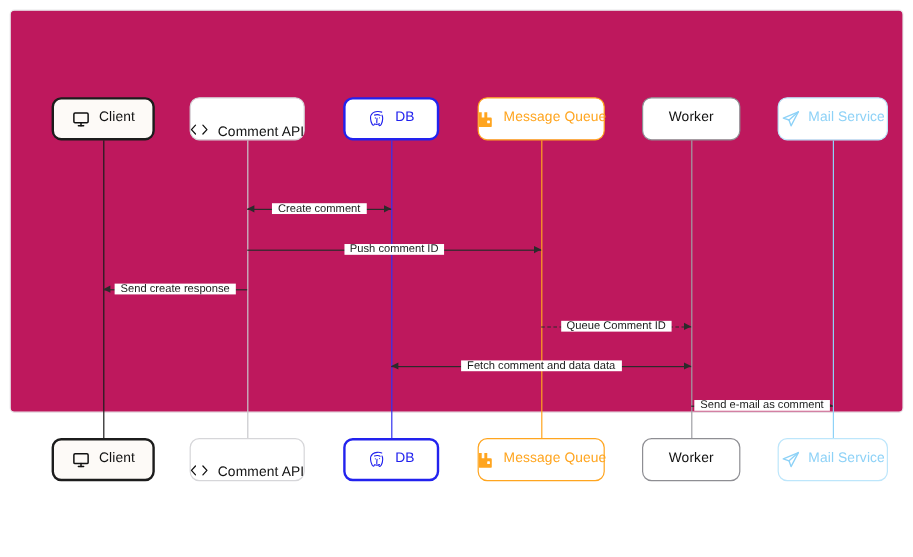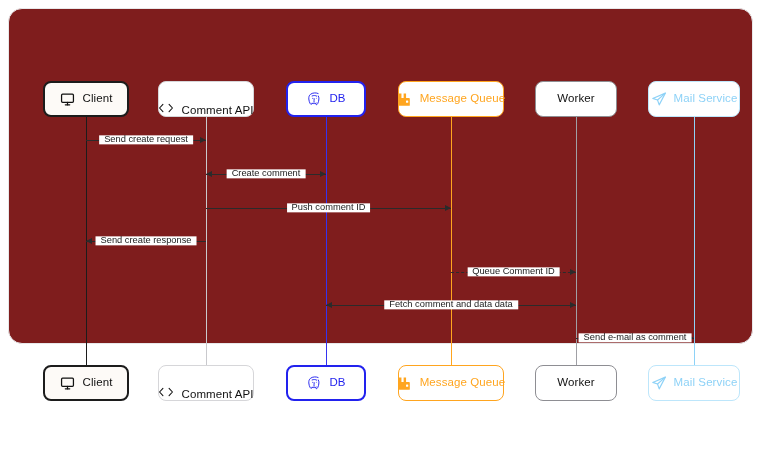--- a/index.html
+++ b/index.html
@@ -12,23 +12,23 @@
     height: 464px;
     font-family: "Liberation Sans", sans-serif;
     overflow: hidden;
   }
   #canvas {
     position: absolute;
     left: 8px;
     top: 8px;
     width: 745px;
     height: 336px;
-    background: #7f1d1d;
+    background: #be185d;
     border: 1px solid #e8e8ea;
-    border-radius: 14px;
+    border-radius: 4px;
     box-sizing: border-box;
   }
   #diagram {
     position: absolute;
     left: 0;
     top: 0;
     width: 745px;
     height: 448px;
   }
 
@@ -255,25 +255,20 @@
           </svg>
         </span>
         <span class="nlabel">Mail Service</span>
       </div>
       <div class="lifeline" style="left: 77px; top: 108px; height: 248px; border-left-color: rgb(28, 28, 28); border-left-width: 1.9px;"></div>
       <div class="lifeline" style="left: 197px; top: 108px; height: 248px; border-left-color: rgb(201, 201, 205); border-left-width: 1.2px;"></div>
       <div class="lifeline" style="left: 317px; top: 108px; height: 248px; border-left-color: rgb(51, 51, 240); border-left-width: 1.9px;"></div>
       <div class="lifeline" style="left: 442px; top: 108px; height: 248px; border-left-color: rgb(255, 165, 31); border-left-width: 1.9px;"></div>
       <div class="lifeline" style="left: 567px; top: 108px; height: 248px; border-left-color: rgb(160, 160, 165); border-left-width: 1.2px;"></div>
       <div class="lifeline" style="left: 685px; top: 108px; height: 248px; border-left-color: rgb(142, 210, 247); border-left-width: 1.2px;"></div>
-      <div class="msg" style="left: 77px; width: 120px; top: 123px;">
-        <div class="msg-line"></div>
-        <div class="head head-r"></div>
-        <div class="msg-label">Send create request</div>
-      </div>
       <div class="msg" style="left: 197px; width: 245px; top: 191px;">
         <div class="msg-line"></div>
         <div class="head head-r"></div>
         <div class="msg-label">Push comment ID</div>
       </div>
       <div class="msg" style="left: 197px; width: 120px; top: 157px;">
         <div class="msg-line"></div>
         <div class="head head-r"></div>
         <div class="head head-l"></div>
         <div class="msg-label">Create comment</div>

